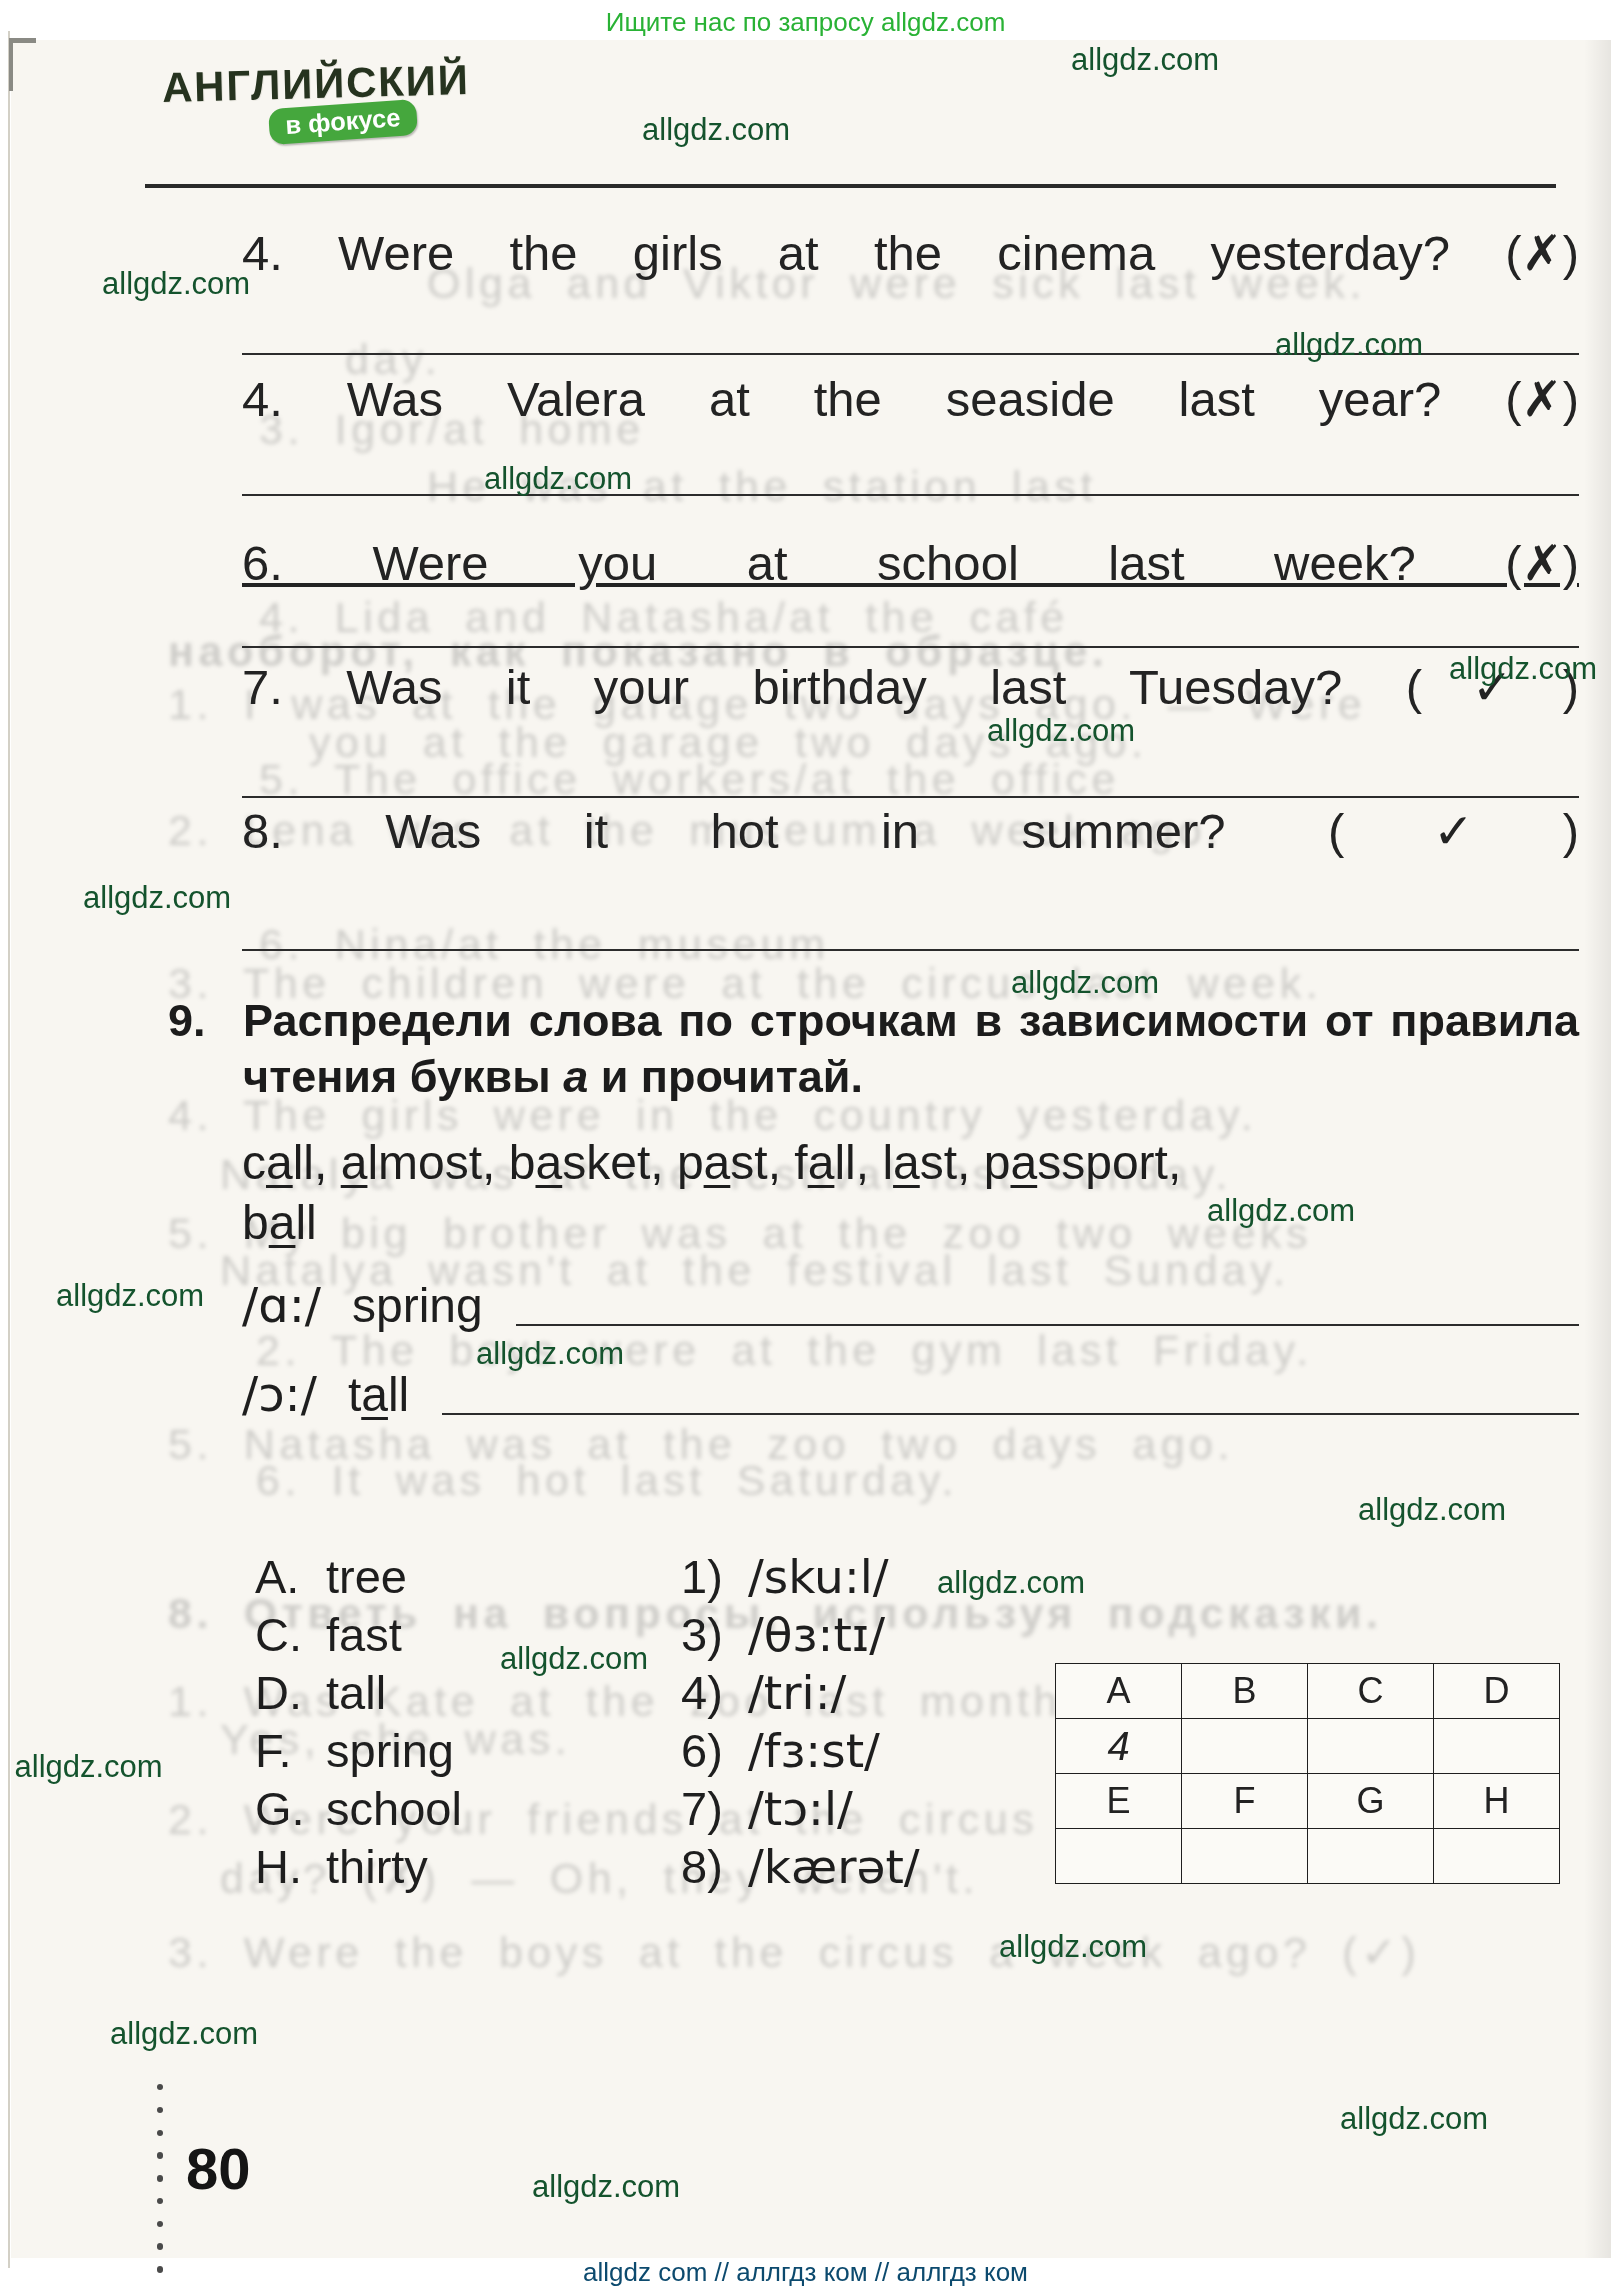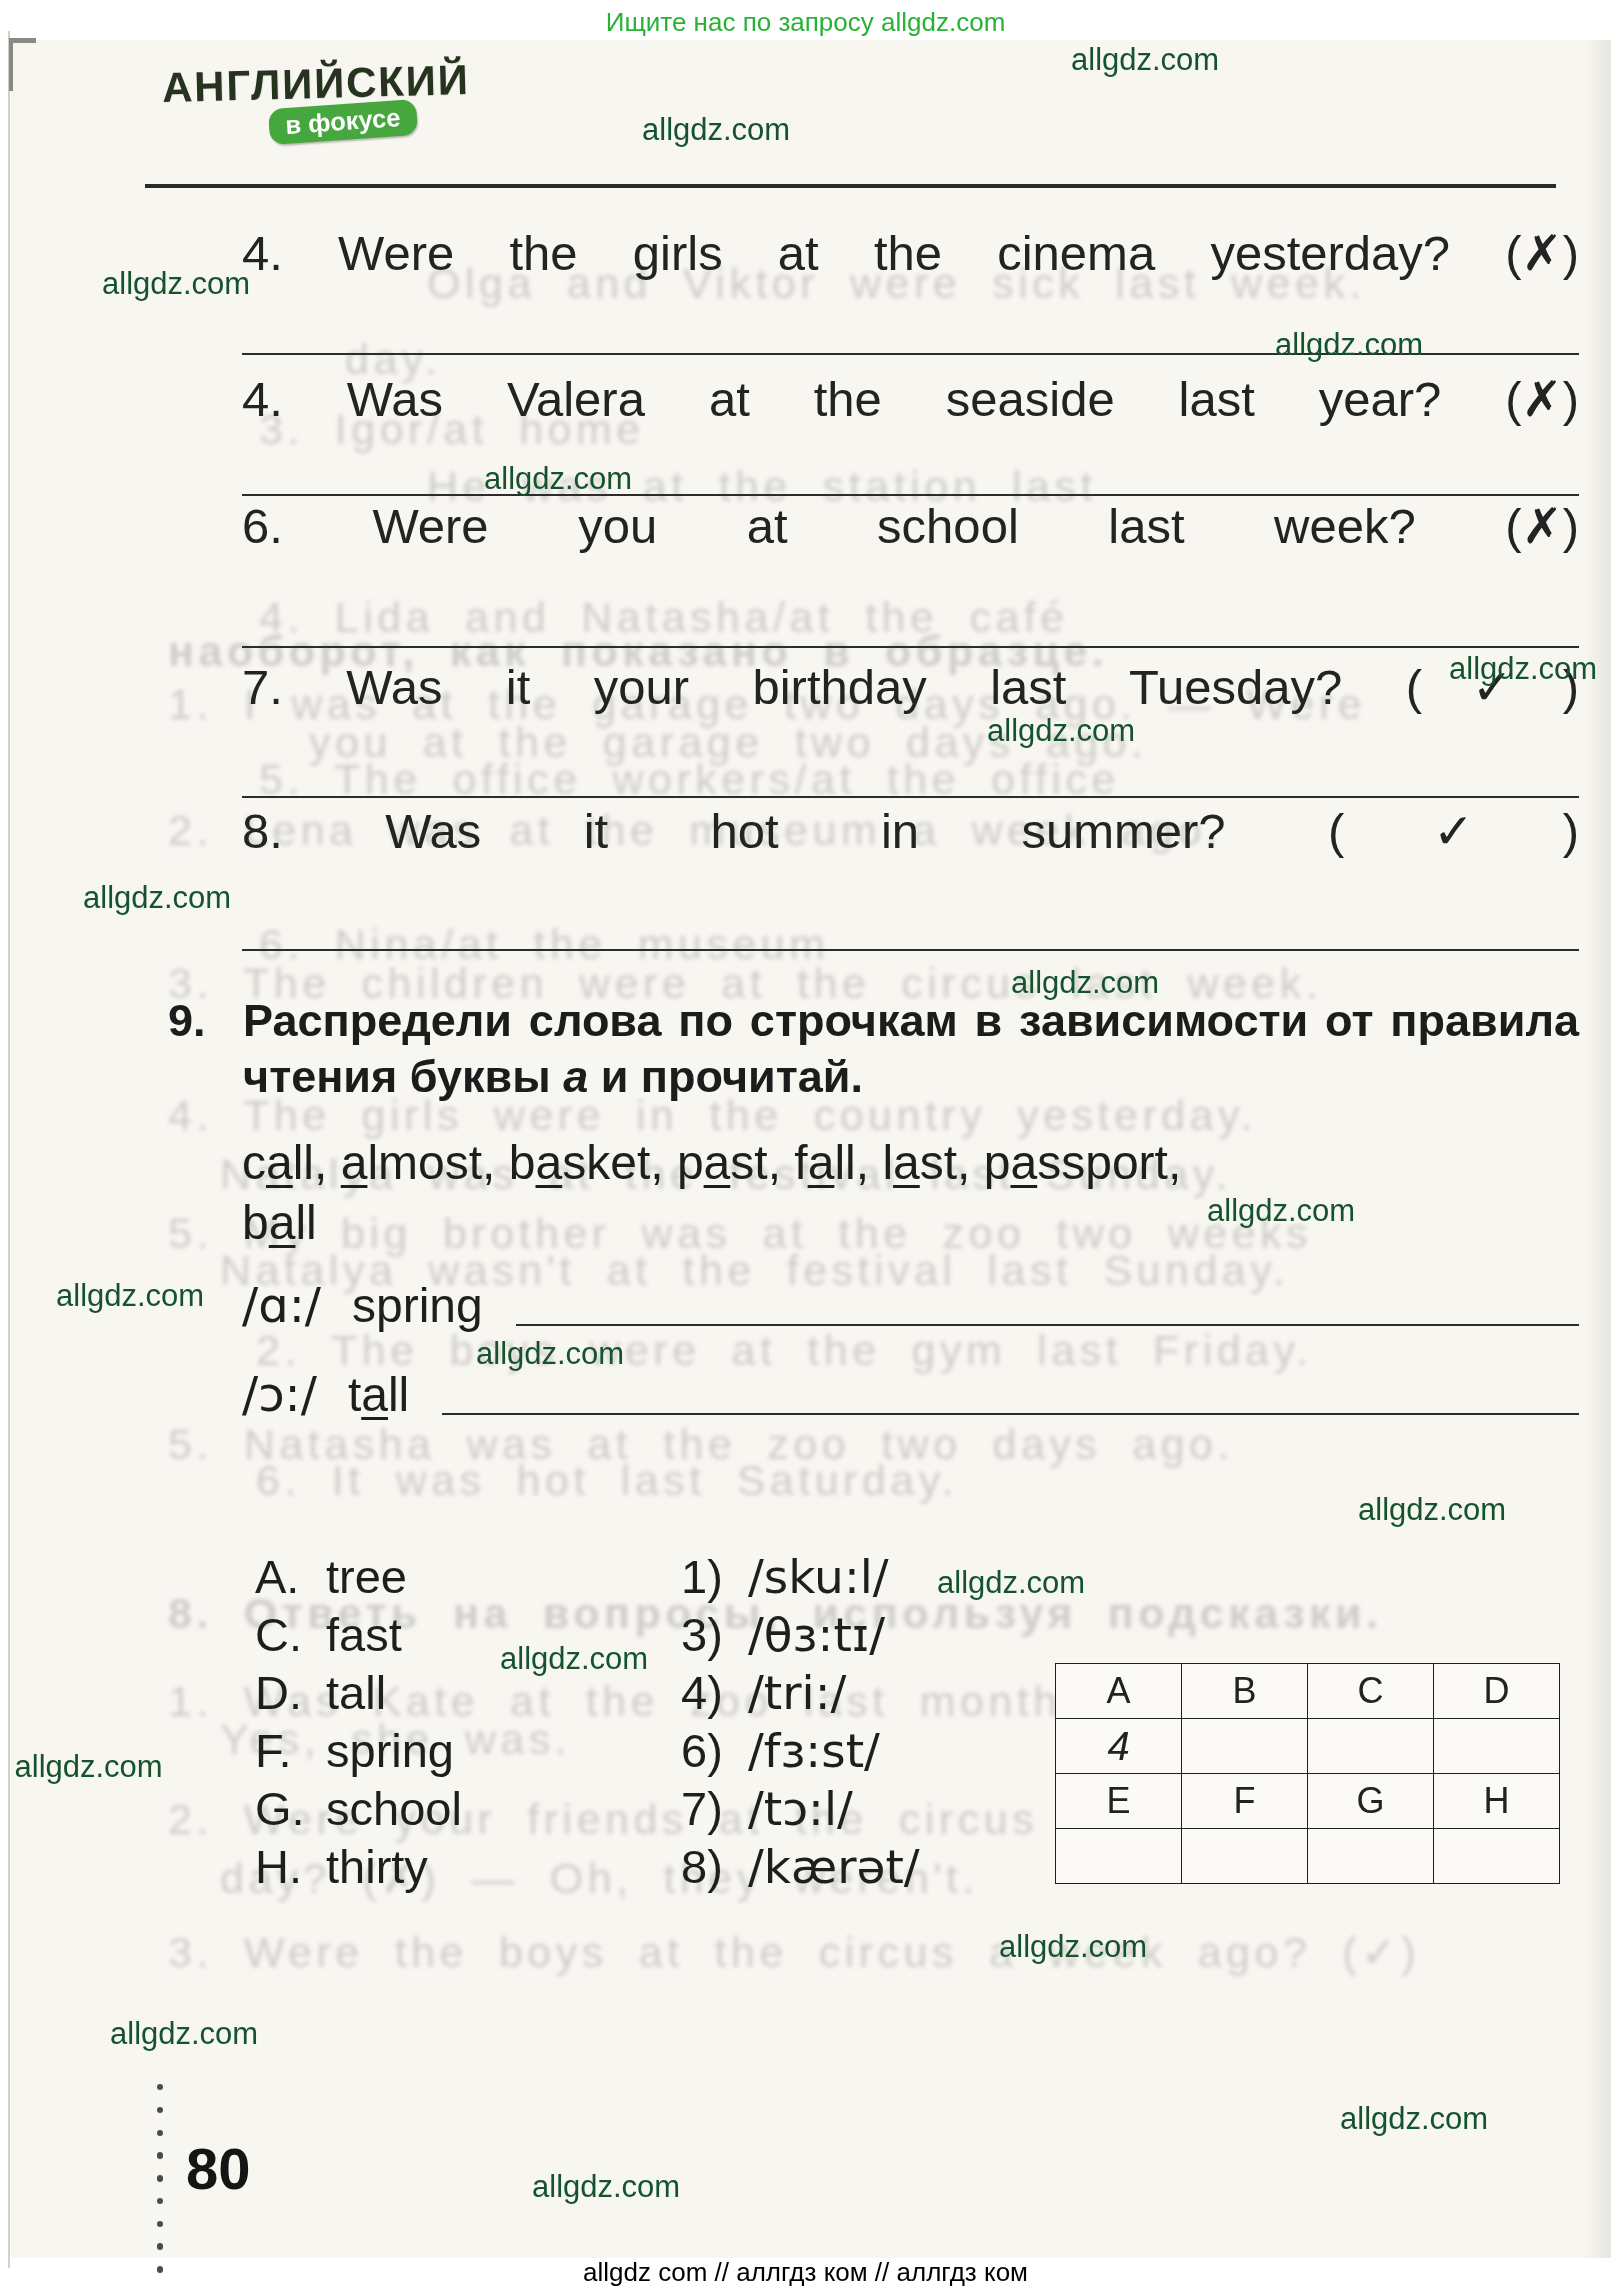--- a/index.html
+++ b/index.html
@@ -65,21 +65,21 @@
   .tbl{position:absolute;left:1055px;top:1663px;border-collapse:collapse;background:#fbfaf6;}
   .tbl td{width:123px;height:52px;border:1.8px solid #1f1f1f;text-align:center;
     font-size:36px;color:#222;}
   .tbl td.tbl-ans{font-style:italic;font-size:40px;}
 
   .pageno{position:absolute;left:186px;top:2135px;font-size:58px;font-weight:bold;color:#151515;}
   .dots{position:absolute;left:157px;top:2084px;display:flex;flex-direction:column;gap:16.4px;}
   .dot{width:6.4px;height:6.4px;border-radius:50%;background:#4a4a4a;}
 
   .footer{position:absolute;bottom:7.3px;left:0;width:100%;text-align:center;
-    font-size:26px;color:#000000;z-index:5;}
+    font-size:26px;color:#0c4a6e;z-index:5;}
 
   .wm-layer{position:absolute;inset:0;z-index:6;}
   .wm{position:absolute;font-size:31px;color:#14532d;white-space:nowrap;}
 </style>
 </head>
 <body>
 
 <div class="page-bg"></div>
 <div class="edge-left"></div>
 <div class="corner-h"></div>
@@ -121,21 +121,21 @@
   <div class="logo">
     <span class="logo-title">АНГЛИЙСКИЙ</span>
     <span class="logo-sub">в фокусе</span>
   </div>
 
   <div class="rule-top"></div>
 
   <div id="questions">
       <div class="q" style="top: 225px;">4. Were the girls at the cinema yesterday? (✗)</div>
       <div class="q" style="top: 371px;">4. Was Valera at the seaside last year? (✗)</div>
-      <div class="q" style="top: 498px;">6. Were you at school last week? (✗)</div>
+      <div class="q" style="top: 535px; text-decoration: underline;">6. Were you at school last week? (✗)</div>
       <div class="q" style="top: 659px;">7. Was it your birthday last Tuesday? (✓)</div>
       <div class="q" style="top: 803px;">8. Was it hot in summer? (✓)</div>
       <div class="ans-line" style="top: 353px;"></div>
       <div class="ans-line" style="top: 494px;"></div>
       <div class="ans-line" style="top: 646px;"></div>
       <div class="ans-line" style="top: 796px;"></div>
       <div class="ans-line" style="top: 949px;"></div>
     </div>
 
   <div class="ex9 ex-heading">

